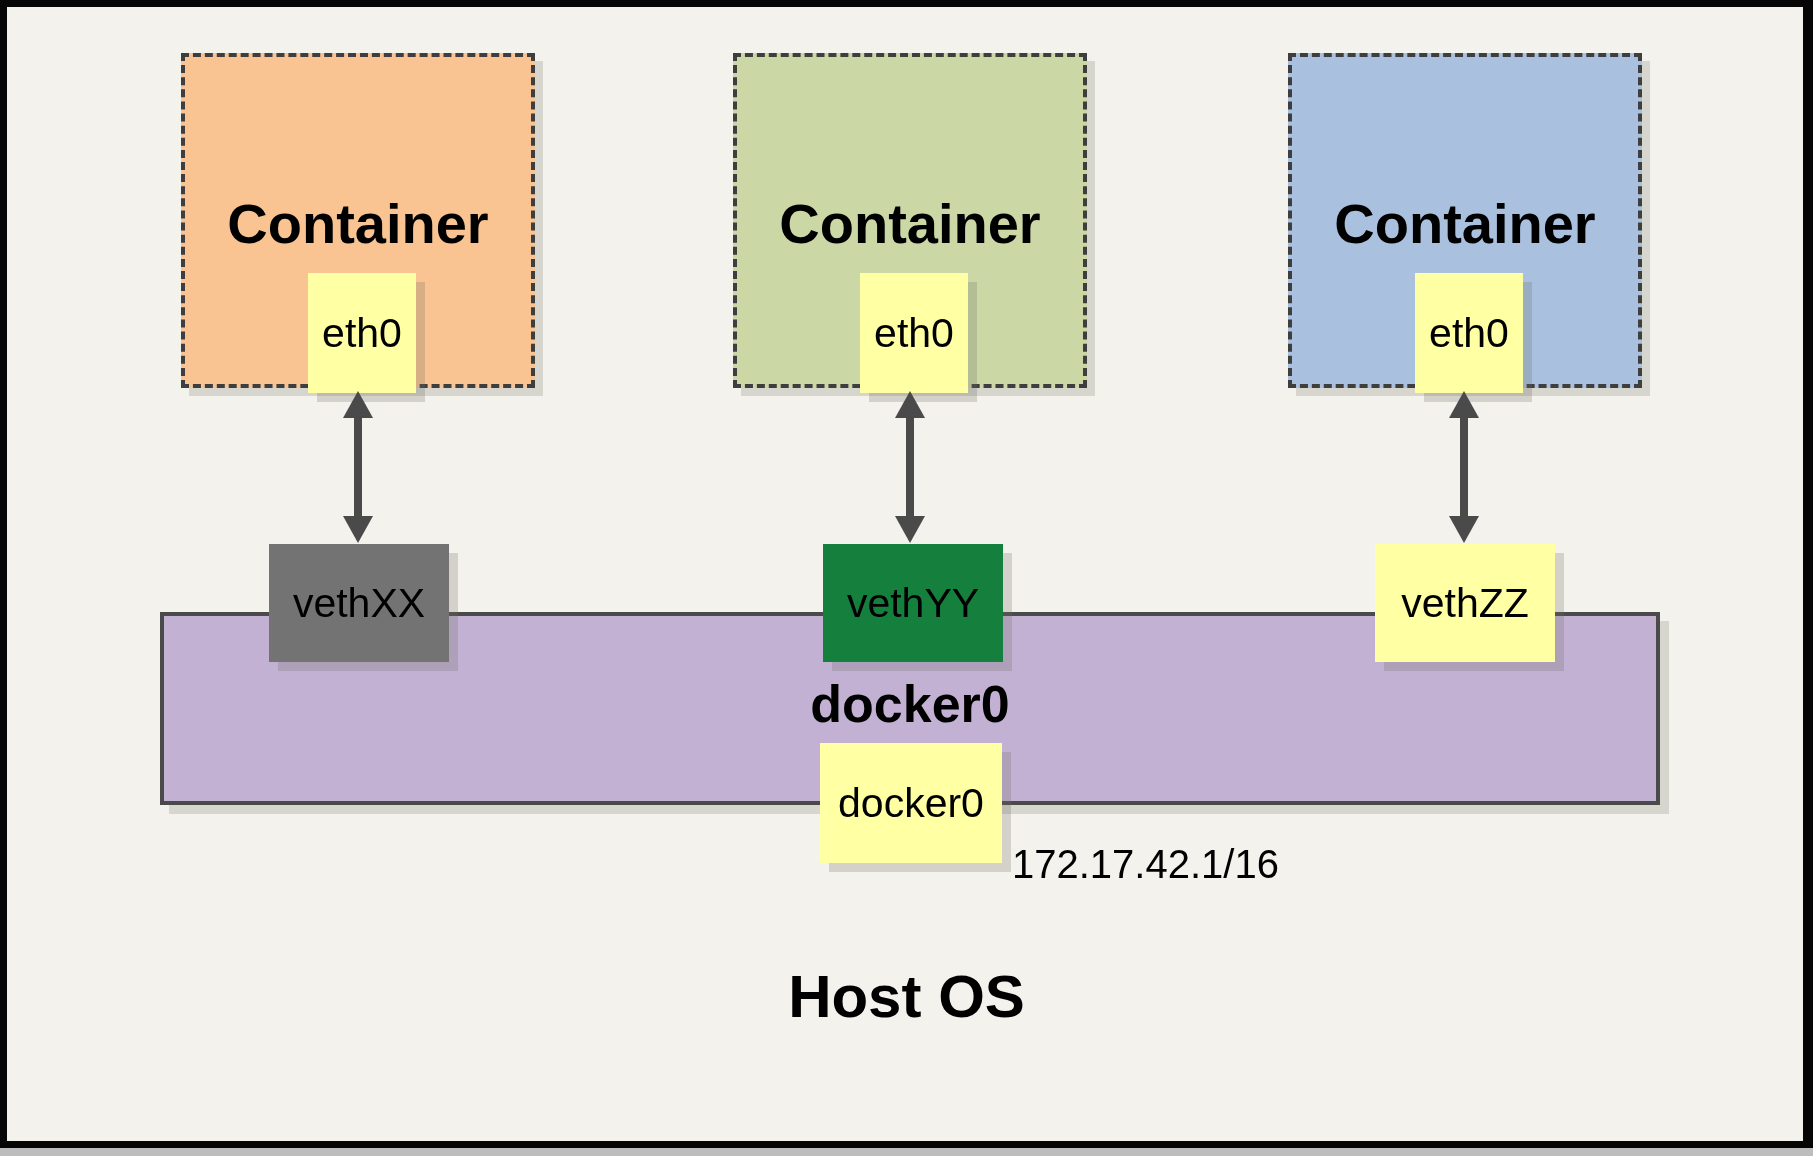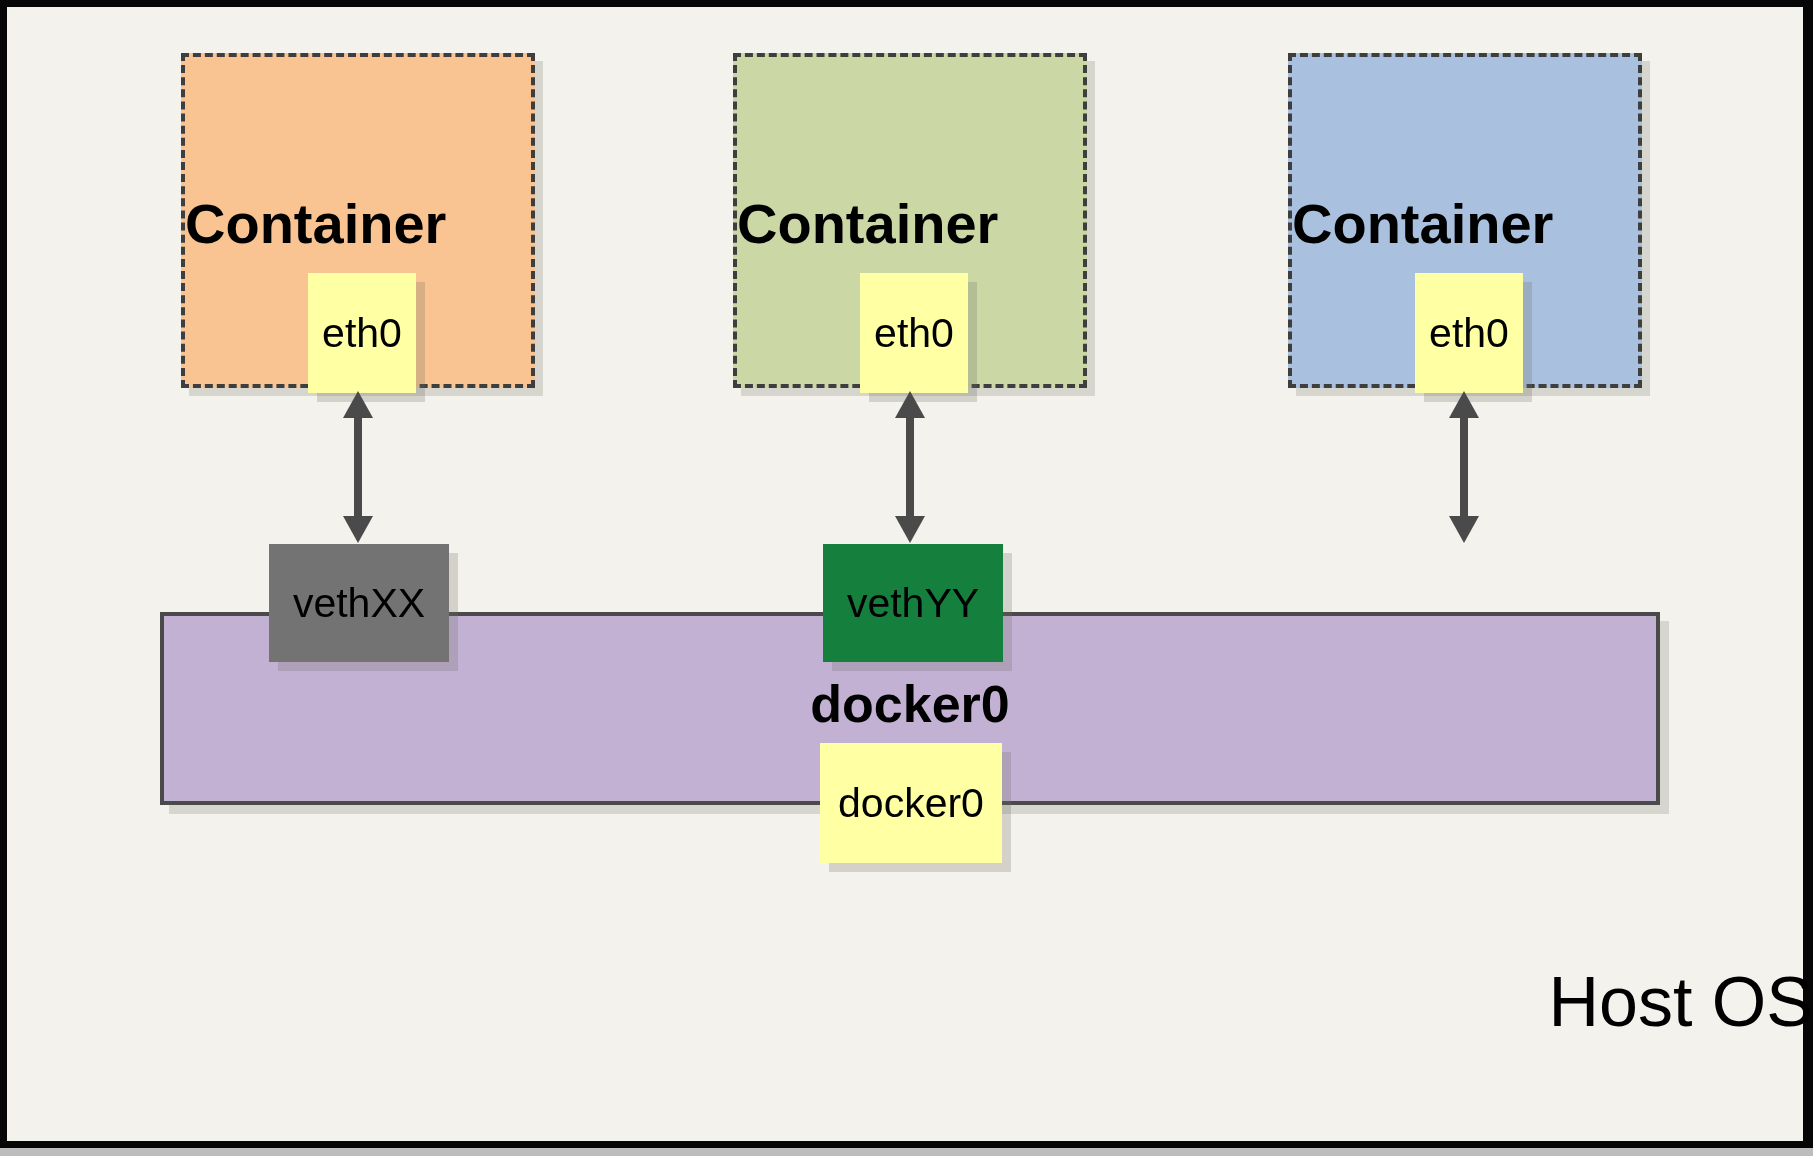--- a/index.html
+++ b/index.html
@@ -19,21 +19,21 @@
   }
   
   .container-box{
     position:absolute;top:53px;width:354px;height:335px;
     box-sizing:border-box;
     border:4px dashed #3e3e3e;
     box-shadow:8px 8px 0 rgba(110,110,100,0.22);
   }
   .container-title{
     position:absolute;left:0;right:0;top:134px;
-    text-align:left;
+    text-align:center;
     font-size:56px;font-weight:bold;color:#000;
     letter-spacing:0px;
   }
   
   .note{
     position:absolute;
     background:#ffffa3;
     box-shadow:9px 9px 0 rgba(110,110,100,0.25);
     display:flex;align-items:center;justify-content:center;
     font-size:41px;color:#000;
@@ -54,22 +54,22 @@
     font-size:52px;font-weight:bold;color:#000;
   }
   .arrow{position:absolute;top:391px;width:40px;height:152px;}
   .arrow .part{fill:#4a4a4a;}
   .ip-label{
     position:absolute;left:1012px;top:842px;
     font-size:40px;color:#000;white-space:nowrap;
   }
   .host-title{
     position:absolute;left:0;right:0;top:962px;
-    text-align:right;
-    font-size:70px;font-weight:normal;color:#000;
+    text-align:center;
+    font-size:60px;font-weight:bold;color:#000;
   }
   .bottom-shadow{
     position:absolute;left:37px;right:0;bottom:0;height:8px;
     background:#bdbdbd;
   }
 </style>
 </head>
 <body>
 
 <div class="stage">
@@ -115,22 +115,26 @@
   <div class="bridge-bar" style="background: rgb(195, 177, 212);">
     <div class="bridge-title">docker0</div>
   </div>
 
   <div class="note veth-note" style="left: 269px; background: #737373;">
     <span>vethXX</span>
   </div>
   <div class="note veth-note" style="left: 823px; background: #15803d;">
     <span>vethYY</span>
   </div>
+  <div class="note veth-note" style="left: 1375px; background: rgb(255, 255, 163);">
+    <span>vethZZ</span>
+  </div>
 
   <div class="note docker-if-note" style="background: rgb(255, 255, 163);">
     <span>docker0</span>
   </div>
 
+  <div class="ip-label">172.17.42.1/16</div>
 
   <div class="host-title">Host OS</div>
 
   <div class="bottom-shadow"></div>
 </div>
 
 </body></html>

